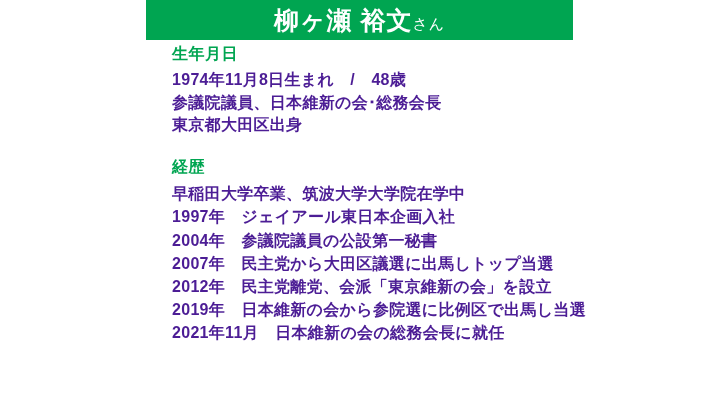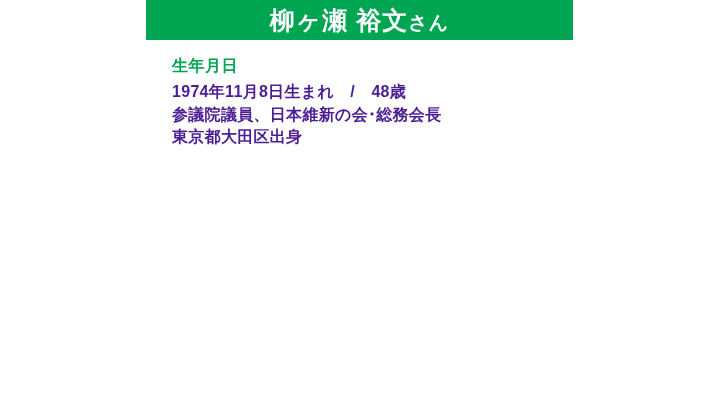--- a/index.html
+++ b/index.html
@@ -32,27 +32,27 @@
     box-sizing: border-box;
   }
   .title-text {
     color: #ffffff;
     font-size: 25px;
     font-weight: bold;
     letter-spacing: 1px;
     white-space: nowrap;
   }
   .title-suffix {
-    font-size: 19px;
-    font-weight: bold;
+    font-size: 15px;
+    font-weight: normal;
   }
   .content {
     position: absolute;
     left: 172px;
-    top: 56px;
+    top: 44px;
     width: 500px;
   }
   .section-head {
     color: #00a551;
     font-size: 16px;
     font-weight: bold;
     margin: 0 0 4px 0;
     letter-spacing: 0.5px;
   }
   .section-head.second {
@@ -84,15 +84,25 @@
 
   <div class="content">
 
     <div class="block-birth">
       <div class="section-head">生年月日</div>
       <p class="line">1974年11月8日生まれ　/　48歳</p>
       <p class="line">参議院議員、日本維新の会･総務会長</p>
       <p class="line">東京都大田区出身</p>
     </div>
 
+    <div class="block-career">
+      <div class="section-head second">経歴</div>
+      <p class="line">早稲田大学卒業、筑波大学大学院在学中</p>
+      <p class="line">1997年　ジェイアール東日本企画入社</p>
+      <p class="line">2004年　参議院議員の公設第一秘書</p>
+      <p class="line">2007年　民主党から大田区議選に出馬しトップ当選</p>
+      <p class="line">2012年　民主党離党、会派「東京維新の会」を設立</p>
+      <p class="line">2019年　日本維新の会から参院選に比例区で出馬し当選</p>
+      <p class="line">2021年11月　日本維新の会の総務会長に就任</p>
+    </div>
 
   </div>
 </div>
 
 </body></html>

